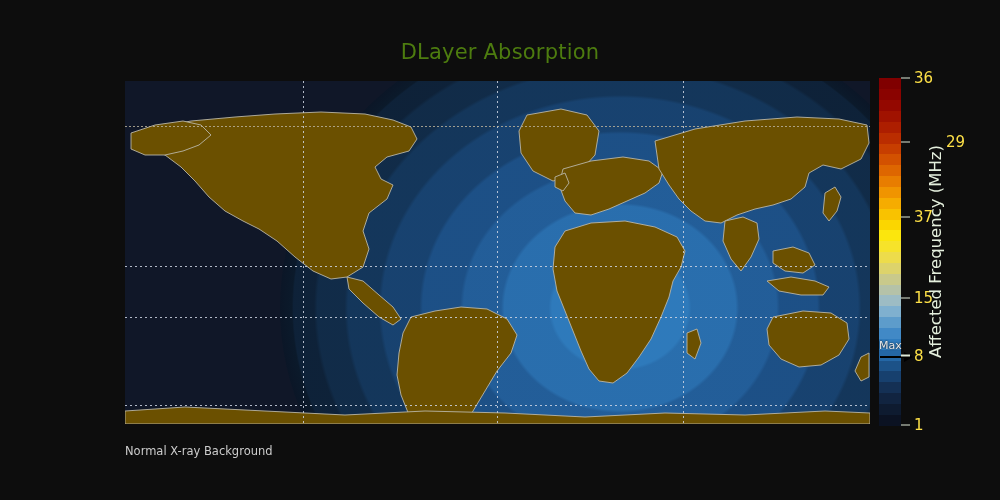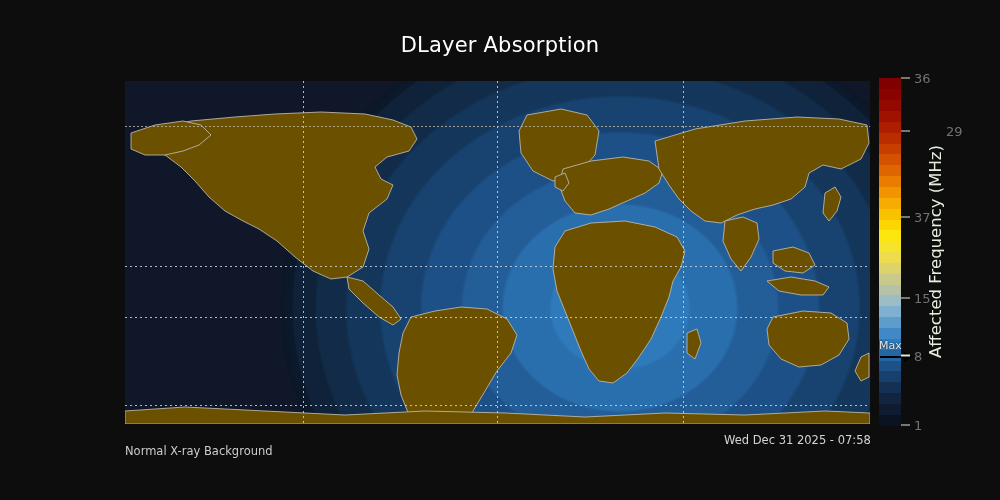--- a/index.html
+++ b/index.html
@@ -6,22 +6,22 @@
   html,body{margin:0;padding:0;background:#0d0d0d;}
   body{
     width:1000px;height:500px;overflow:hidden;position:relative;
     font-family:"DejaVu Sans","Liberation Sans",sans-serif;
     color:#d9d9d9;
   }
   #root{position:absolute;inset:0;background:#0d0d0d;}
 
   
   .title{
-    position:absolute;left:0;top:33px;width:1000px;text-align:center;
-    font-size:21px;color:#ffffff;letter-spacing:.2px;
+    position:absolute;left:0;top:40px;width:1000px;text-align:center;
+    font-size:21px;color:#4d7c0f;letter-spacing:.2px;
   }
 
   
   .map-frame{
     position:absolute;left:125px;top:81px;width:745px;height:343px;
     background:#101728;overflow:hidden;
   }
   .map-layer{position:absolute;inset:0;}
   .map-svg{position:absolute;left:0;top:0;width:745px;height:343px;display:block;}
 
@@ -34,21 +34,21 @@
   .grid-h.arctic{background:repeating-linear-gradient(to right,#b8b09a 0 2px,transparent 2px 4px);}
 
   
   .cbar-wrap{position:absolute;left:879px;top:78px;width:22px;height:347px;}
   .cbar{position:absolute;inset:0;}
   .cbar-band{position:absolute;left:0;width:22px;}
   .cbar-ticks{position:absolute;left:901px;top:78px;width:60px;height:347px;}
   .tick{position:absolute;left:0;display:flex;align-items:center;gap:4px;
         transform:translateY(-50%);}
   .tick .dash{display:block;width:9px;height:1.5px;background:#dfe9d8;}
-  .tick .tlab{font-size:13px;color:#737373;line-height:1;}
+  .tick .tlab{font-size:15px;color:#fde047;line-height:1;}
   .cbar-axis-label{
     position:absolute;left:915px;top:78px;height:347px;width:40px;
     display:flex;align-items:center;justify-content:center;
   }
   .cbar-axis-label span{
     display:block;transform:rotate(-90deg);white-space:nowrap;
     font-size:16.5px;color:#e4efdd;
   }
   .max-marker{position:absolute;left:0;width:46px;}
   .max-marker .mlab{font-size:11px;color:#e8e8e8;line-height:1;padding-left:0;
@@ -217,21 +217,21 @@
           <div class="head"></div>
       </div>
     </div>
   </div>
 
   <div class="cbar-ticks" id="cbar-ticks">
       <div class="tick" style="top: 0px;">
         <span class="dash"></span>
         <span class="tlab">36</span>
       </div>
-      <div class="tick" style="top: 53px; gap: 36px;">
+      <div class="tick" style="top: 64px; gap: 36px;">
         <span class="dash"></span>
         <span class="tlab">29</span>
       </div>
       <div class="tick" style="top: 138.8px;">
         <span class="dash"></span>
         <span class="tlab">37</span>
       </div>
       <div class="tick" style="top: 220px;">
         <span class="dash"></span>
         <span class="tlab">15</span>
@@ -244,15 +244,14 @@
         <span class="dash"></span>
         <span class="tlab">1</span>
       </div>
     </div>
 
   <div class="cbar-axis-label">
     <span>Affected Frequency (MHz)</span>
   </div>
 
   <div class="note n2">Normal X-ray Background</div>
-  <div class="stamp">Wed Dec 31 2025 - 07:58</div>
 
 </div>
 
 </body></html>

